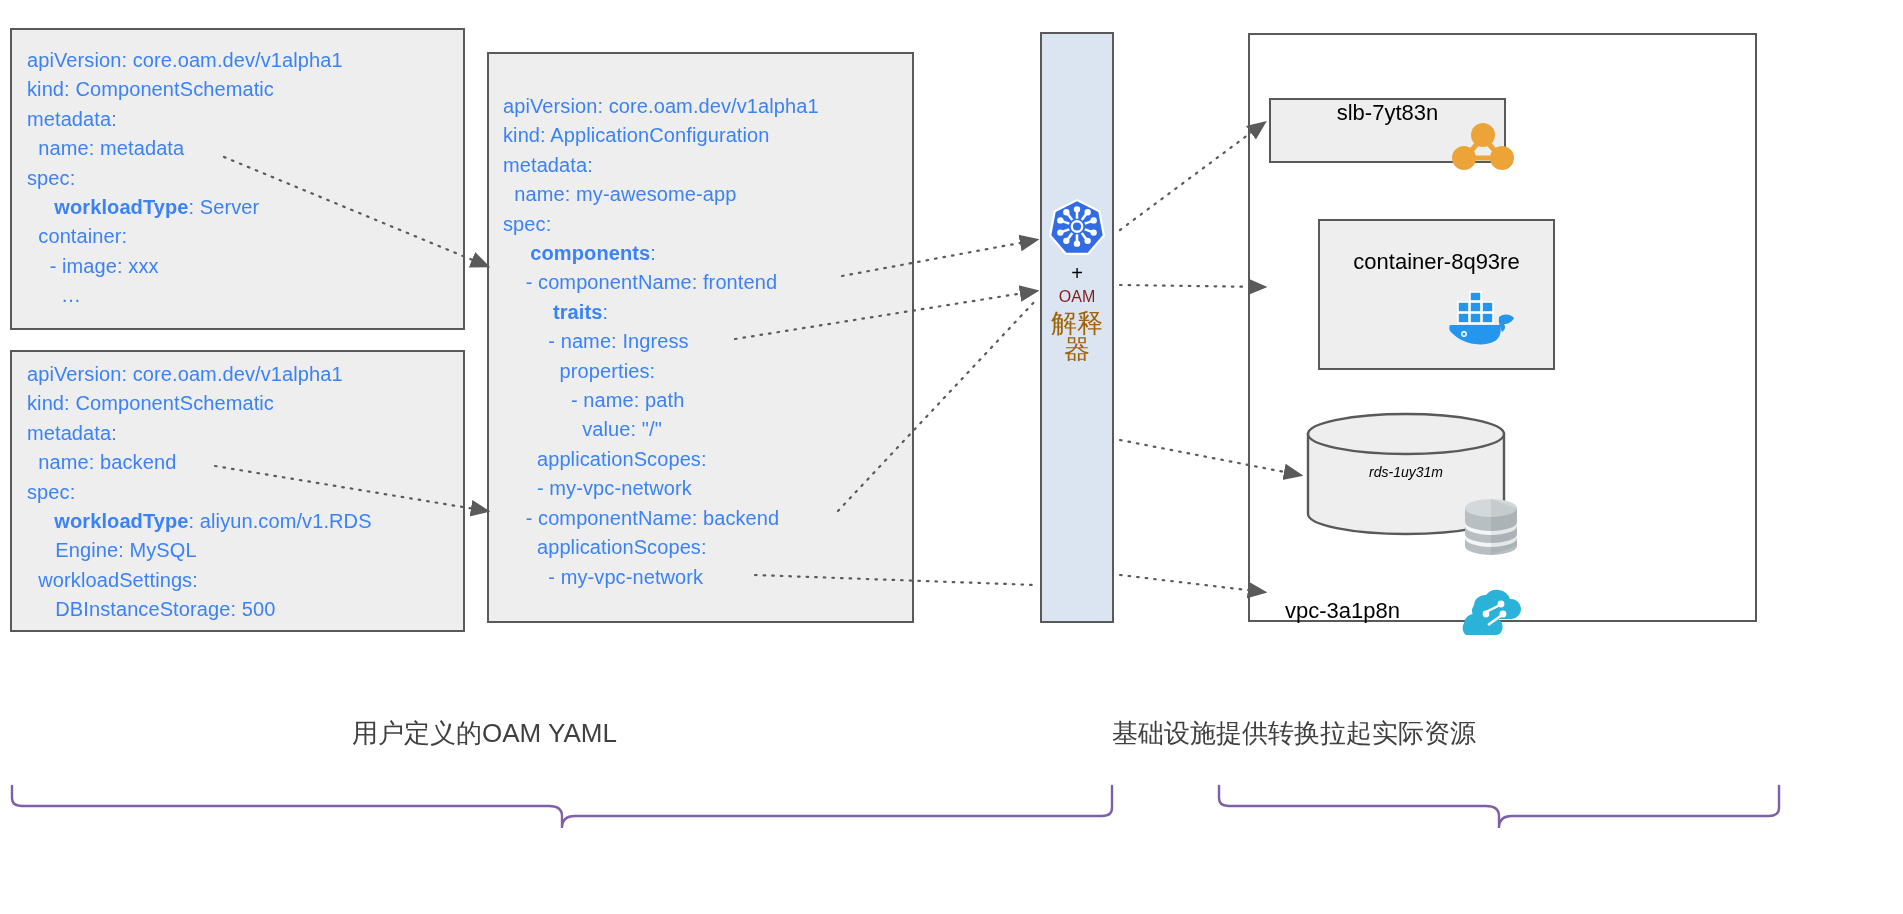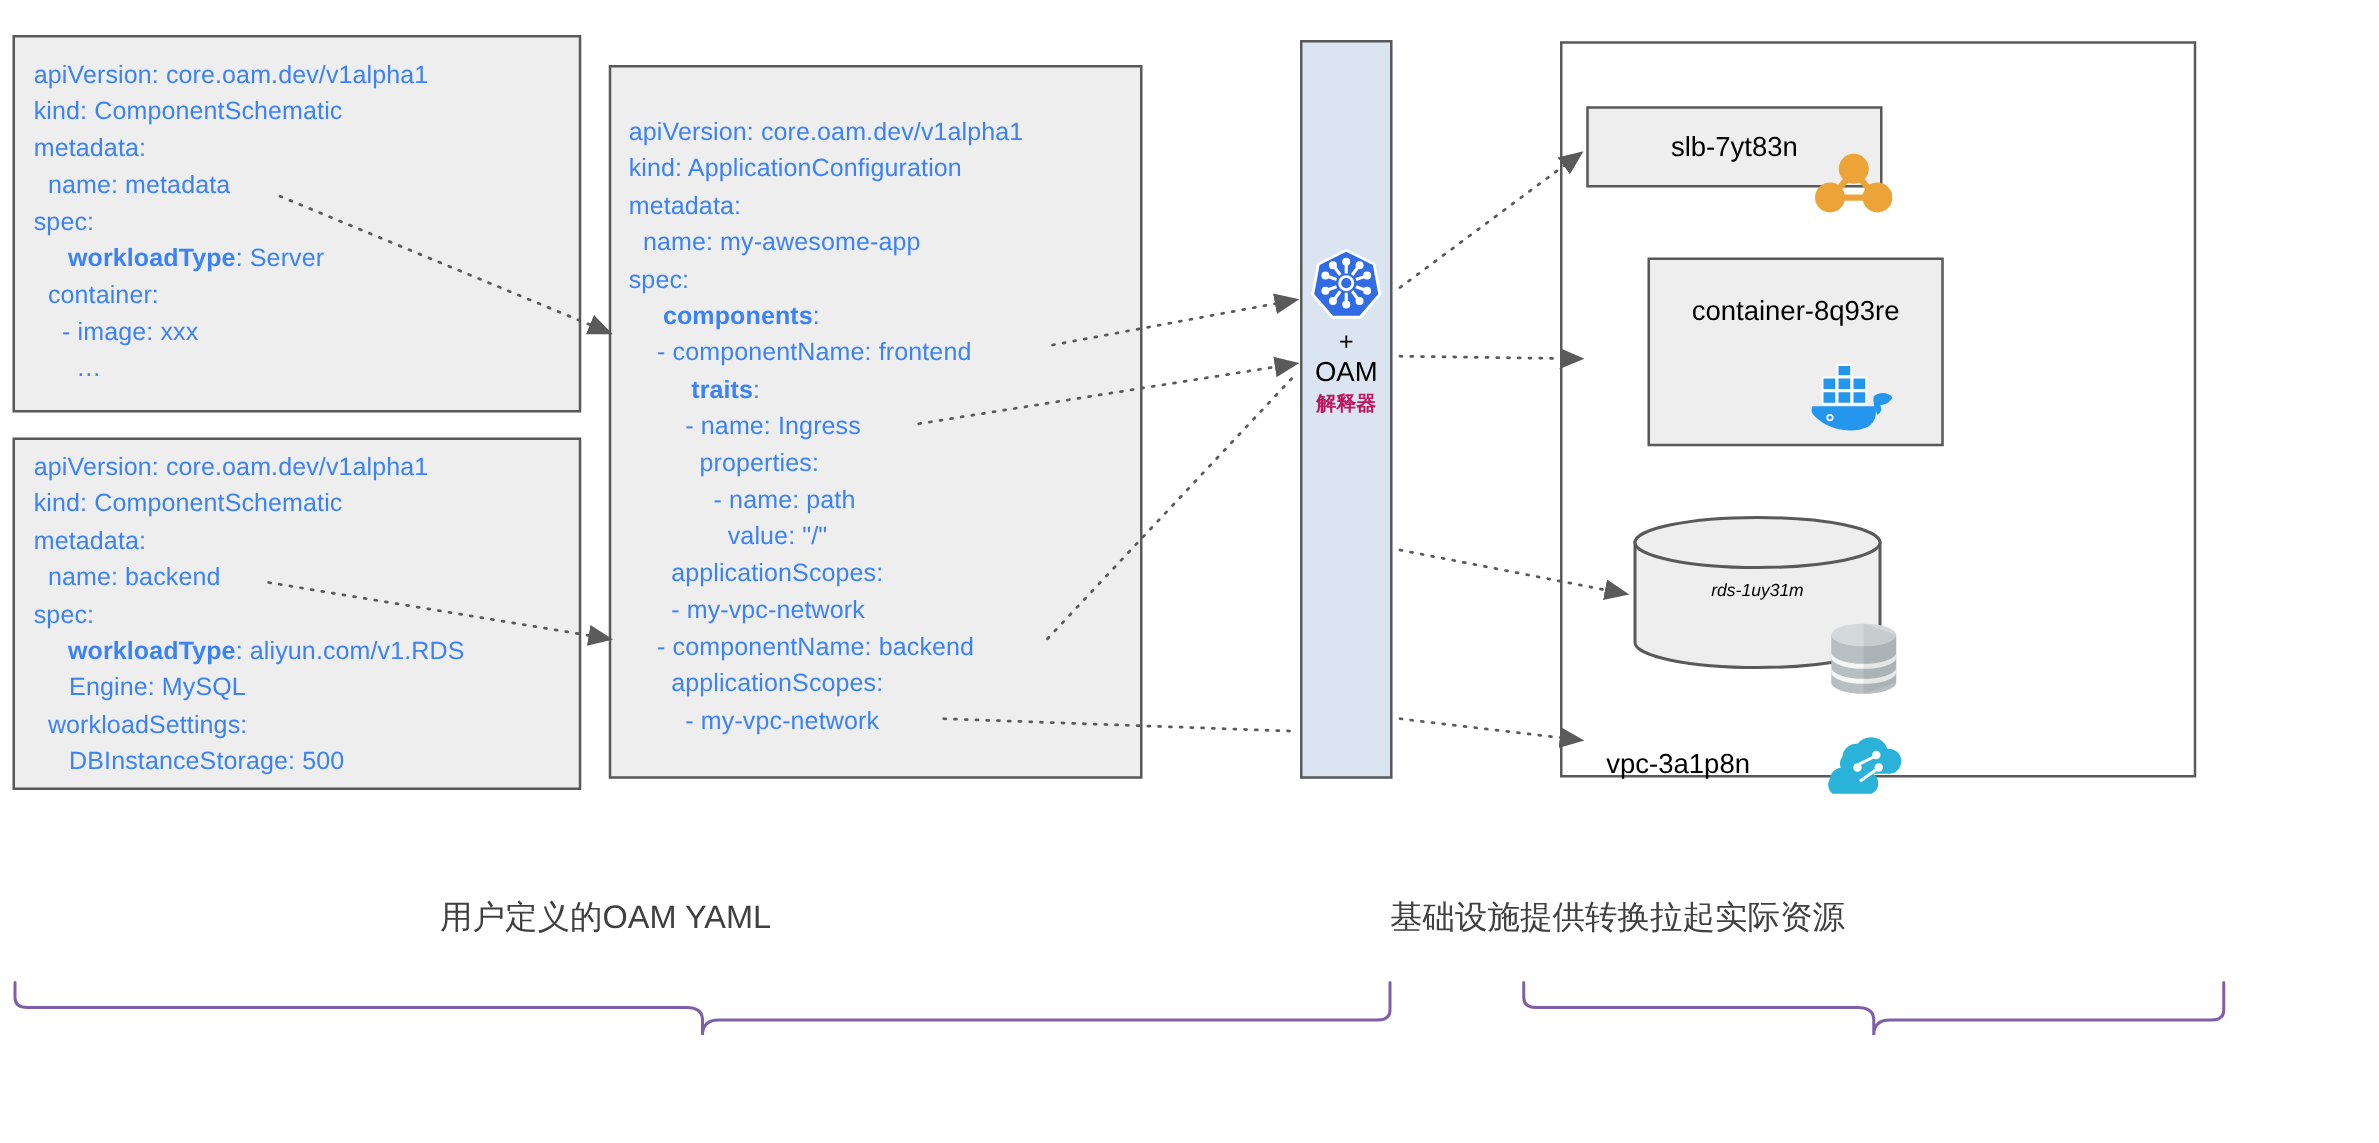--- a/index.html
+++ b/index.html
@@ -62,50 +62,49 @@
     text-align: center;
   }
   #oam-stack .k8s-logo { display: block; margin: 0 auto; }
   #oam-stack .plus {
     font-size: 20px;
     line-height: 21px;
     color: #000;
     margin-top: 1px;
   }
   #oam-stack .oam-label {
-    font-size: 22px;
-    line-height: 26px;
-    color: #000000;
-  }
-  #oam-stack .oam-sub {
     font-size: 16px;
     line-height: 26px;
-    color: #be185d;
-    font-weight: bold;
+    color: #7f1d1d;
+  }
+  #oam-stack .oam-sub {
+    font-size: 26px;
+    line-height: 26px;
+    color: #a16207;
   }
 
   
   #infra-panel {
     position: absolute;
     left: 1248px;
     top: 33px;
     width: 509px;
     height: 589px;
     background: #ffffff;
     border: 2px solid #595959;
     box-sizing: border-box;
   }
   .res-box {
     position: absolute;
     background: #eeeeee;
     border: 2px solid #595959;
     box-sizing: border-box;
     display: flex;
-    align-items: center;
     justify-content: center;
+    margin-top: 13px;
   }
   .res-label {
     font-size: 22px;
     color: #000;
     white-space: nowrap;
   }
   #res-slb       { left: 1269px; top: 85px;  width: 237px; height: 65px; }
   #res-container { left: 1318px; top: 206px; width: 237px; height: 151px; }
   #res-container .res-label { position: absolute; top: 28px; left: 0; right: 0; text-align: center; }
 

